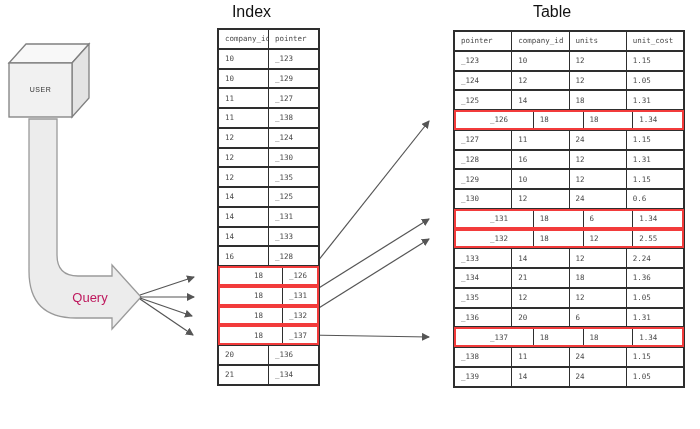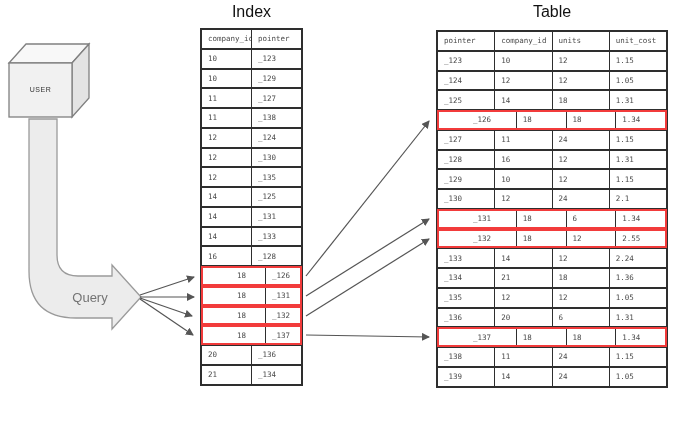--- a/index.html
+++ b/index.html
@@ -9,24 +9,24 @@
   }
   svg.shapes{position:absolute;left:0;top:0;z-index:1;pointer-events:none;}
   .title{
     position:absolute;z-index:3;text-align:center;font-size:16px;color:#111;
     font-family:"Liberation Sans",sans-serif;
   }
   #t-index{left:200px;top:3px;width:103px;}
   #t-table{left:436px;top:3px;width:232px;}
   .floating-label{position:absolute;z-index:3;text-align:center;color:#222;}
   #user-label{left:9px;top:86px;width:63px;font-size:7px;letter-spacing:.5px;color:#333;}
-  #query-label{left:62px;top:290px;width:56px;font-size:13px;color:#737373;}
+  #query-label{left:62px;top:290px;width:56px;font-size:13px;color:#be185d;}
   .dtable{
     position:absolute;z-index:2;box-sizing:border-box;background:#fff;
-    border:1px solid #2e2e2e;display:flex;flex-direction:column;
+    border:1px solid #2e2e2e;display:flex;flex-direction:column;margin-left:17px;
   }
   #index-table{left:200px;top:28px;width:103px;}
   #data-table{left:436px;top:30px;width:232px;}
   .trow{
     display:flex;height:19.75px;flex:none;box-sizing:border-box;
     border:1px solid #2e2e2e;background:#fff;
   }
   .trow.hl{border:2px solid #f23b3b;padding-left:28px;}
   .tcell{
     flex:1;display:flex;align-items:center;box-sizing:border-box;overflow:hidden;
@@ -197,21 +197,21 @@
       <div class="trow">
         <div class="tcell">_129</div>
         <div class="tcell">10</div>
         <div class="tcell">12</div>
         <div class="tcell">1.15</div>
       </div>
       <div class="trow">
         <div class="tcell">_130</div>
         <div class="tcell">12</div>
         <div class="tcell">24</div>
-        <div class="tcell">2.1</div>
+        <div class="tcell">0.6</div>
       </div>
       <div class="trow hl">
         <div class="tcell">_131</div>
         <div class="tcell">18</div>
         <div class="tcell">6</div>
         <div class="tcell">1.34</div>
       </div>
       <div class="trow hl">
         <div class="tcell">_132</div>
         <div class="tcell">18</div>

